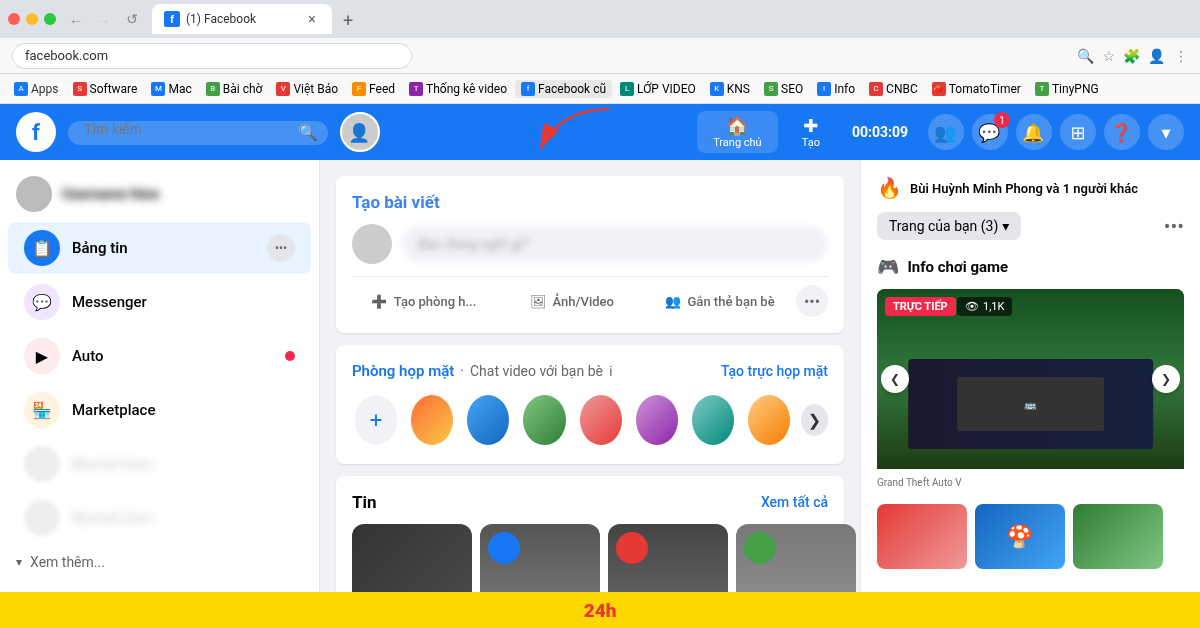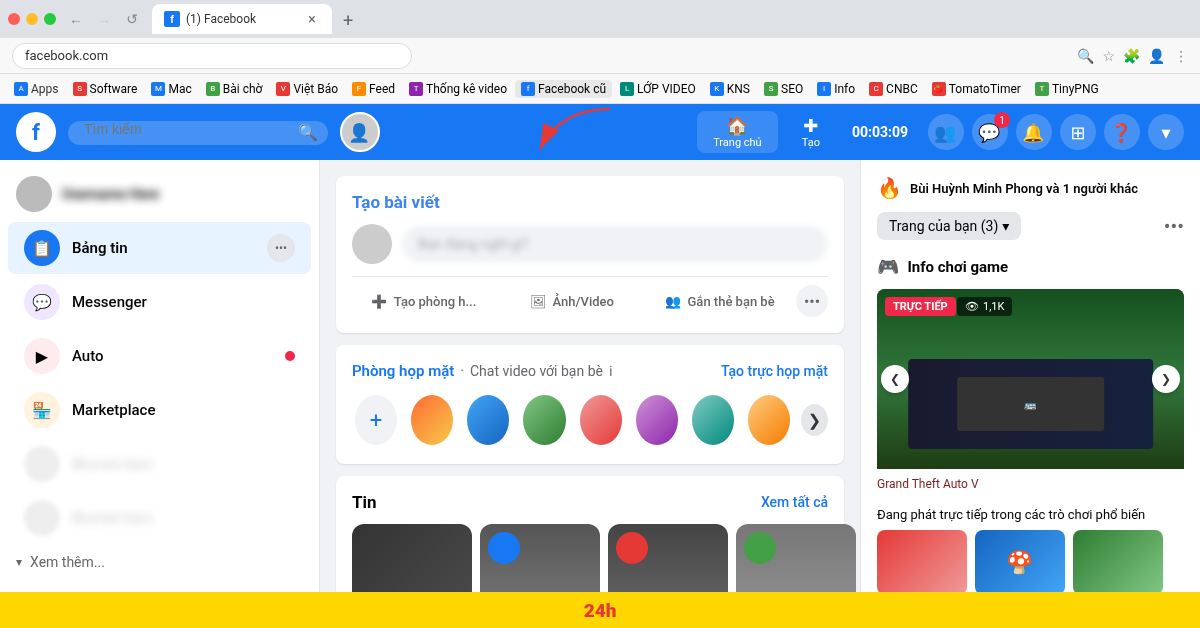--- a/index.html
+++ b/index.html
@@ -315,25 +315,24 @@
           <div style="position:absolute;top:8px;left:80px;background:rgba(0,0,0,0.6);color:white;padding:3px 8px;border-radius:4px;font-size:11px;display:flex;align-items:center;gap:4px;">
             <span>👁</span>
             <span>1,1K</span>
           </div>
 
           <div style="position:absolute;top:50%;left:4px;transform:translateY(-50%);width:28px;height:28px;border-radius:50%;background:white;display:flex;align-items:center;justify-content:center;color:#333;cursor:pointer;box-shadow:0 2px 4px rgba(0,0,0,0.2);font-size:12px;">❮</div>
           <div style="position:absolute;top:50%;right:4px;transform:translateY(-50%);width:28px;height:28px;border-radius:50%;background:white;display:flex;align-items:center;justify-content:center;color:#333;cursor:pointer;box-shadow:0 2px 4px rgba(0,0,0,0.2);font-size:12px;">❯</div>
         </div>
 
         <div style="padding:8px 0;">
-          <div style="font-size:12px;color:#7f1d1d;">Grand Theft Auto V</div>
-        </div>
-      </div>
-
-      <div style="font-size:13px;color:#050505;margin-bottom:8px;">Đang phát trực tiếp trong các trò chơi phổ biến</div>
+          <div style="font-size:10px;color:#737373;">Grand Theft Auto V</div>
+        </div>
+      </div>
+
       <div style="display:flex;gap:8px;">
         <div style="width:90px;height:65px;background:linear-gradient(135deg,#e53935,#ef9a9a);border-radius:8px;cursor:pointer;overflow:hidden;"></div>
         <div style="width:90px;height:65px;background:linear-gradient(135deg,#1565c0,#42a5f5);border-radius:8px;cursor:pointer;overflow:hidden;display:flex;align-items:center;justify-content:center;color:white;font-size:22px;">🍄</div>
         <div style="width:90px;height:65px;background:linear-gradient(135deg,#2e7d32,#81c784);border-radius:8px;cursor:pointer;overflow:hidden;"></div>
       </div>
     </div>
   </div>
 </div>
 
 <div style="background:#ffd700;height:36px;display:flex;align-items:center;justify-content:center;font-size:13px;font-weight:bold;color:#222;gap:8px;">

